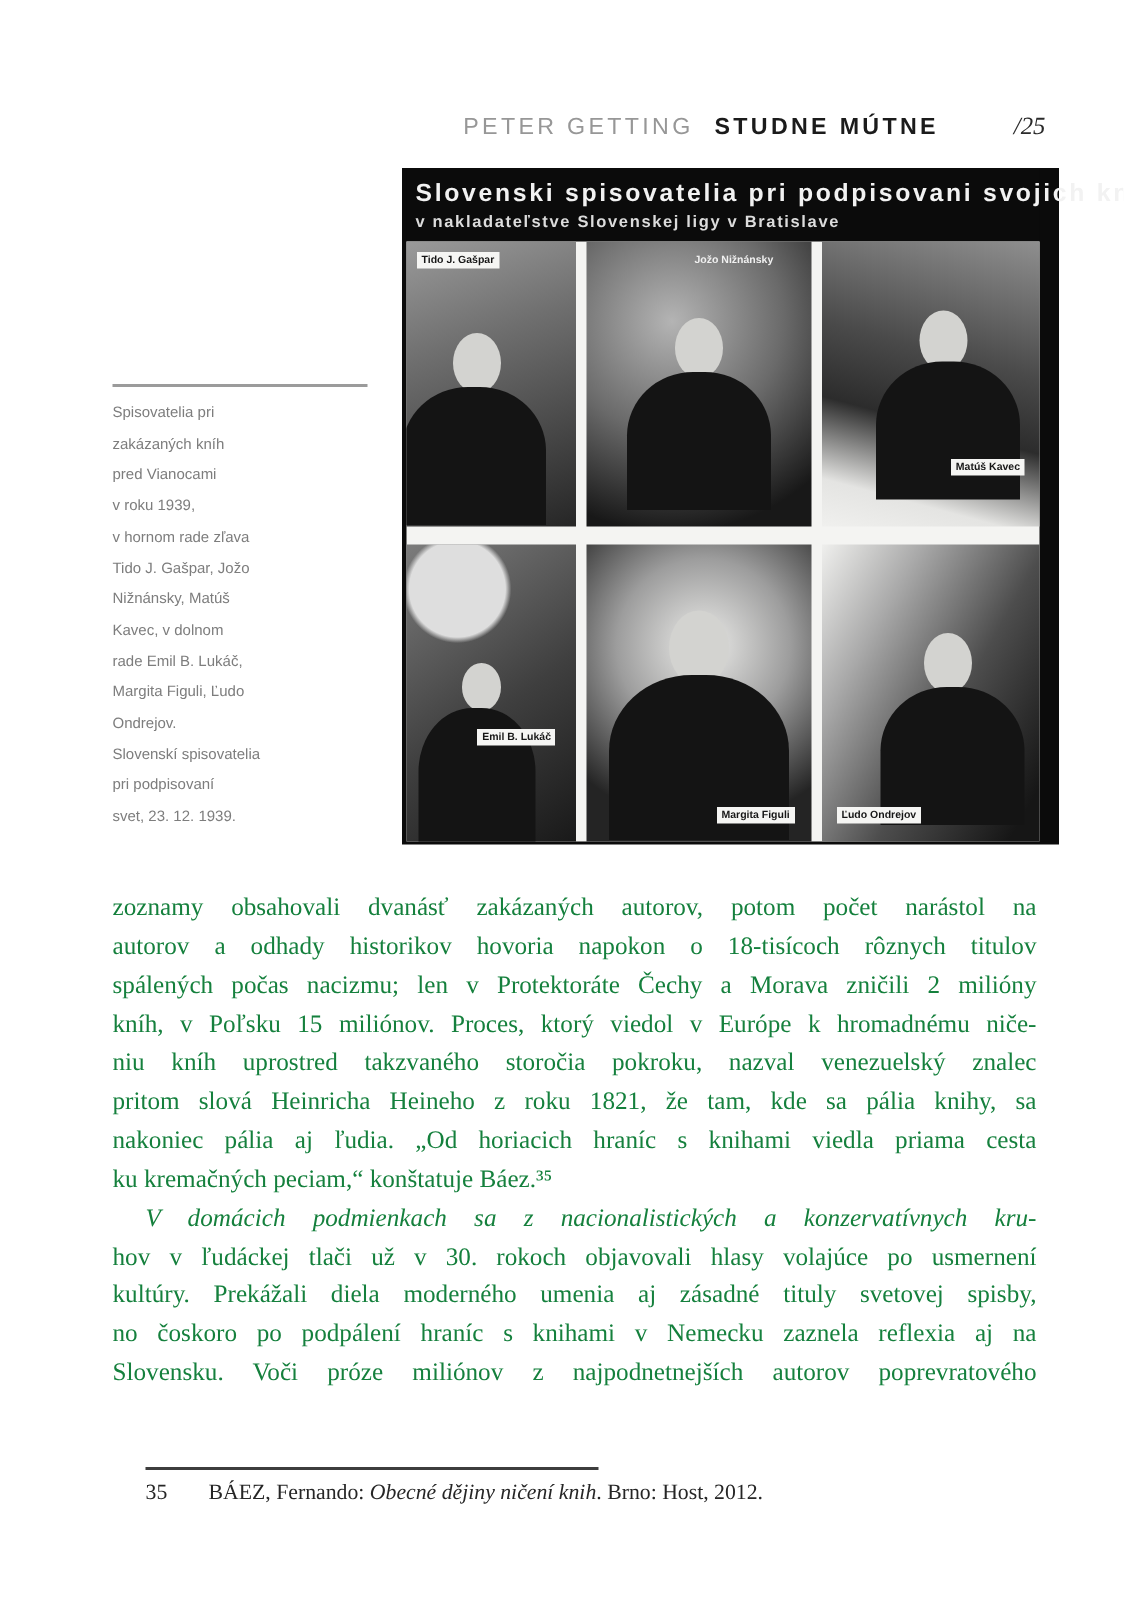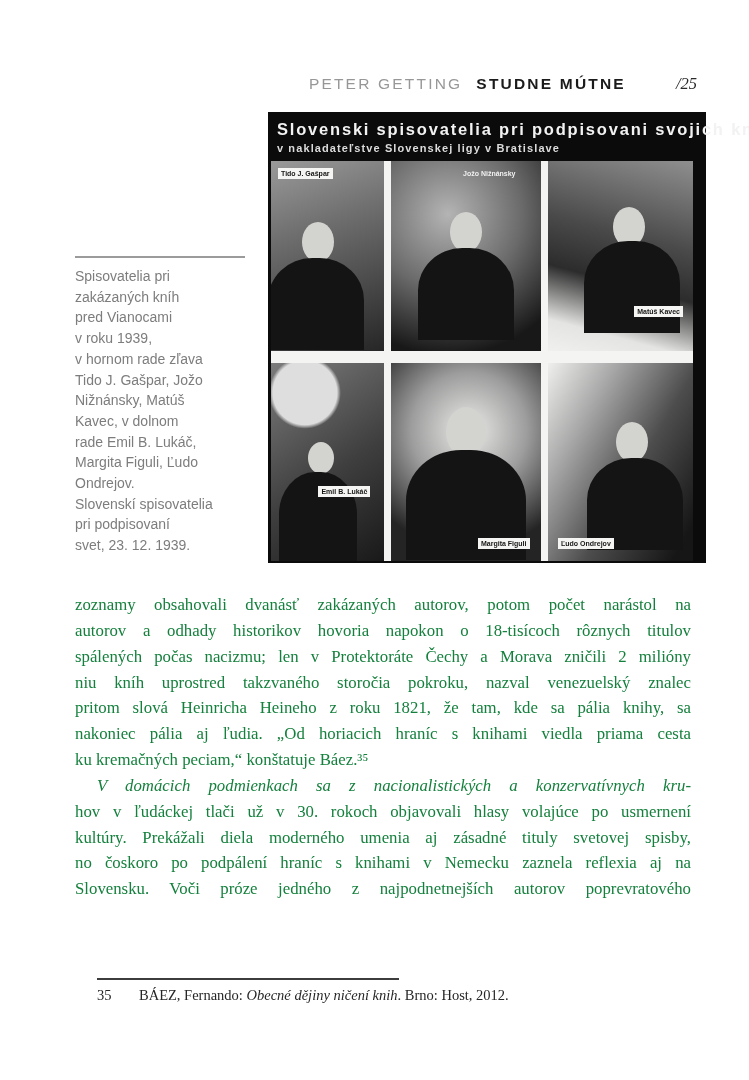--- a/index.html
+++ b/index.html
@@ -80,21 +80,21 @@
   .pos-tc { top:7px; left:46%; background:none; color:#f0f0f0; }
   .pos-br { bottom:34px; right:10px; }
   .pos-ml { top:62%; left:42%; }
   .pos-bc { bottom:12px; left:58%; }
   .pos-bl { bottom:12px; left:10px; }
 
   
   .caption { position:absolute; left:75px; top:256px; width:186px; }
   .cap-rule { width:170px; border-top:2px solid #9b9b9b; margin-bottom:8px; }
   .cap-line {
-    font-family:"Liberation Sans", sans-serif; font-size:14px;
+    font-family:"Liberation Sans", sans-serif; font-size:10px;
     line-height:20.7px; color:#7d7d7d; white-space:nowrap;
   }
 
   
   .body-text {
     position:absolute; left:75px; top:592px; width:616px;
     color:#15803d;
   }
   .b-line { font-size:16.8px; line-height:25.85px; }
   .b-line.just { text-align:justify; text-align-last:justify; }
@@ -168,29 +168,30 @@
         <div class="cap-line">Slovenskí spisovatelia</div>
         <div class="cap-line">pri podpisovaní</div>
         <div class="cap-line">svet, 23. 12. 1939.</div>
       </div>
   </div>
 
   <div class="body-text">
       <div class="b-line just">zoznamy obsahovali dvanásť zakázaných autorov, potom počet narástol na</div>
       <div class="b-line just">autorov a odhady historikov hovoria napokon o 18-tisícoch rôznych titulov</div>
       <div class="b-line just">spálených počas nacizmu; len v Protektoráte Čechy a Morava zničili 2 milióny</div>
+      <div class="b-line just">kníh, v Poľsku 15 miliónov. Proces, ktorý viedol v Európe k hromadnému niče-</div>
       <div class="b-line just">niu kníh uprostred takzvaného storočia pokroku, nazval venezuelský znalec</div>
       <div class="b-line just">pritom slová Heinricha Heineho z roku 1821, že tam, kde sa pália knihy, sa</div>
       <div class="b-line just">nakoniec pália aj ľudia. „Od horiacich hraníc s knihami viedla priama cesta</div>
       <div class="b-line">ku kremačných peciam,“ konštatuje Báez.³⁵</div>
       <div class="b-line just indent">V domácich podmienkach sa z nacionalistických a konzervatívnych kru-</div>
       <div class="b-line just">hov v ľudáckej tlači už v 30. rokoch objavovali hlasy volajúce po usmernení</div>
       <div class="b-line just">kultúry. Prekážali diela moderného umenia aj zásadné tituly svetovej spisby,</div>
       <div class="b-line just">no čoskoro po podpálení hraníc s knihami v Nemecku zaznela reflexia aj na</div>
-      <div class="b-line just">Slovensku. Voči próze jedného z najpodnetnejších autorov poprevratového</div>
+      <div class="b-line just">Slovensku. Voči próze miliónov z najpodnetnejších autorov poprevratového</div>
     </div>
 
   <div class="footnote">
     <div class="fn-rule"></div>
     <div class="fn-row">
       <span class="fn-num">35</span>
       <span class="fn-cite"><span>BÁEZ, Fernando: </span><span class="fn-work">Obecné dějiny ničení knih</span><span>. Brno: Host, 2012.</span></span>
     </div>
   </div>
 

